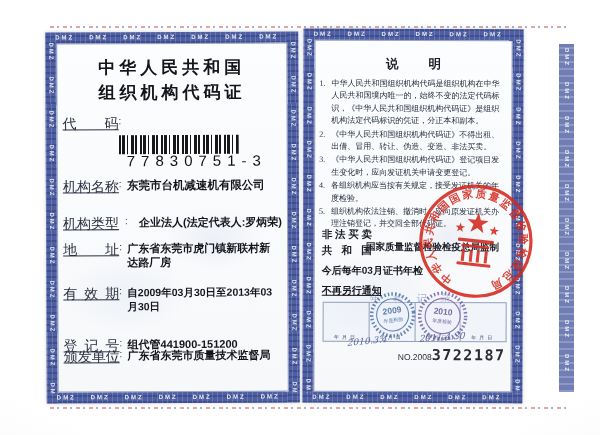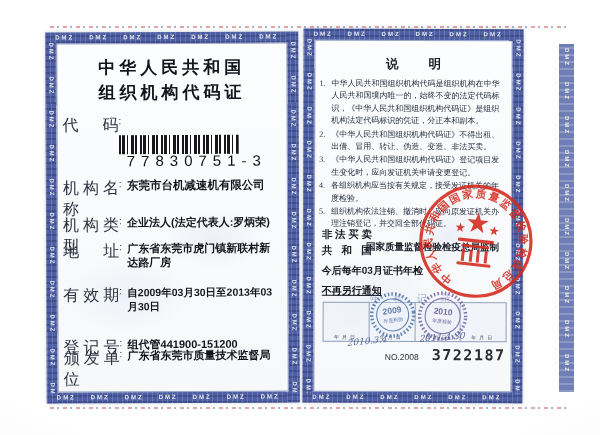--- a/index.html
+++ b/index.html
@@ -30,21 +30,21 @@
   
   .microline{position:absolute;height:2px;
      background:repeating-linear-gradient(90deg,#d98a84 0 4px,transparent 4px 7px,#8a97c4 7px 9px,transparent 9px 13px);
      opacity:.75;}
 
   
   .l-title{position:absolute;top:12px;left:0;right:0;text-align:center;
            font-weight:bold;font-size:17px;letter-spacing:4px;color:#14151c;line-height:25px;}
   .row{position:absolute;left:6px;right:6px;display:flex;align-items:flex-start;}
   .flabel{flex:0 0 56px;display:inline-block;width:56px;text-align:justify;text-align-last:justify;
-          font-size:16px;color:#2c3140;letter-spacing:0;}
+          font-size:14px;color:#2c3140;letter-spacing:0;text-decoration:underline;}
   .colon{flex:0 0 8px;font-size:10px;color:#2c3140;}
   .fvalue{flex:1;font-weight:bold;font-size:11px;color:#14151c;line-height:14px;}
   .code-val{font-size:15px;font-weight:normal;letter-spacing:6px;color:#101018;margin-top:39px;}
   .barcode{position:absolute;height:19px;width:120px;
      background:repeating-linear-gradient(90deg,
        #17171a 0 2px,#fdfdfd 2px 3px,
        #17171a 3px 6px,#fdfdfd 6px 8px,
        #17171a 8px 9px,#fdfdfd 9px 12px,
        #17171a 12px 15px,#fdfdfd 15px 16px,
        #17171a 16px 18px,#fdfdfd 18px 21px);}
@@ -69,21 +69,21 @@
              border:1px solid #93a0bd;background:rgba(230,236,246,.35);}
   .rec-cell{flex:1;position:relative;border-right:1px solid #93a0bd;}
   .rec-cell:last-child{border-right:none;}
   .rec-cell em{position:absolute;bottom:1px;left:0;right:0;text-align:center;font-style:normal;
                font-size:5px;letter-spacing:3px;color:#49536e;}
   .stamp{position:absolute;opacity:.82;}
   .handwrite{position:absolute;font-family:"DejaVu Serif",serif;font-style:italic;
              font-size:9px;color:#3e4f8c;opacity:.85;white-space:nowrap;}
   .serial{position:absolute;top:306px;left:88px;width:104px;display:flex;align-items:baseline;
           justify-content:flex-end;color:#2a2b33;}
-  .serial .pfx{font-size:8.5px;margin-right:13px;}
+  .serial .pfx{font-size:8.5px;margin-right:0;}
   .serial .num{font-family:"DejaVu Sans Mono",monospace;font-size:15px;font-weight:600;letter-spacing:1.5px;}
   .seal{position:absolute;top:142px;left:103px;width:118px;height:118px;opacity:.88;
         transform:rotate(6deg);}
 </style>
 </head>
 <body>
 
 <div id="scan">
 
   <div class="microline" style="left:50px;top:26px;width:520px;"></div>
@@ -106,21 +106,21 @@
         <span class="colon">:</span>
         <span class="fvalue code-val">77830751-3</span>
       </div>
       <div class="barcode" style="left:62px;top:92px;"></div>
 
       <div class="row" style="top:135px;">
         <span class="flabel">机构名称</span>
         <span class="colon">:</span>
         <span class="fvalue" style="font-size:11.5px;">东莞市台机减速机有限公司</span>
       </div>
-      <div class="row" style="top:172px;">
+      <div class="row" style="top:172px;gap:6px;">
         <span class="flabel">机构类型</span>
         <span class="colon">:</span>
         <span class="fvalue">企业法人(法定代表人:罗炳荣)</span>
       </div>
       <div class="row" style="top:198px;">
         <span class="flabel">地址</span>
         <span class="colon">:</span>
         <span class="fvalue" style="max-width:152px;">广东省东莞市虎门镇新联村新达路厂房</span>
       </div>
       <div class="row" style="top:242px;">

